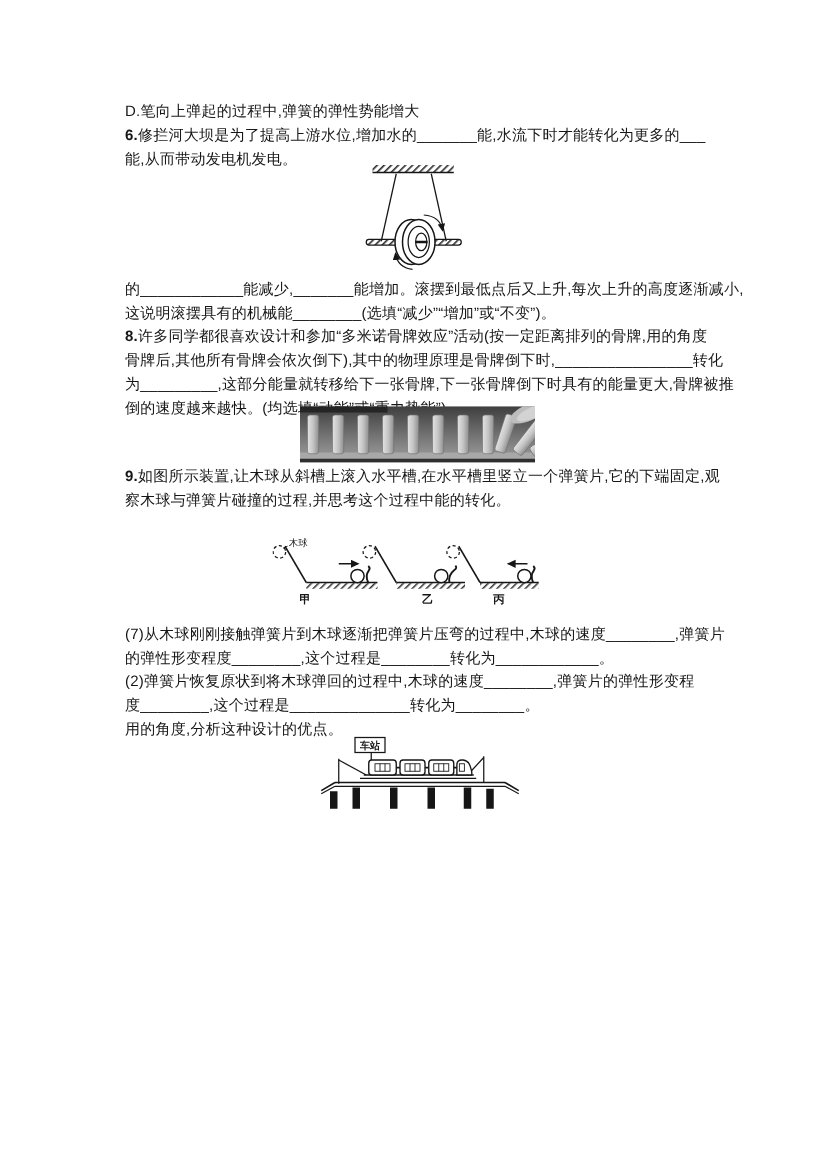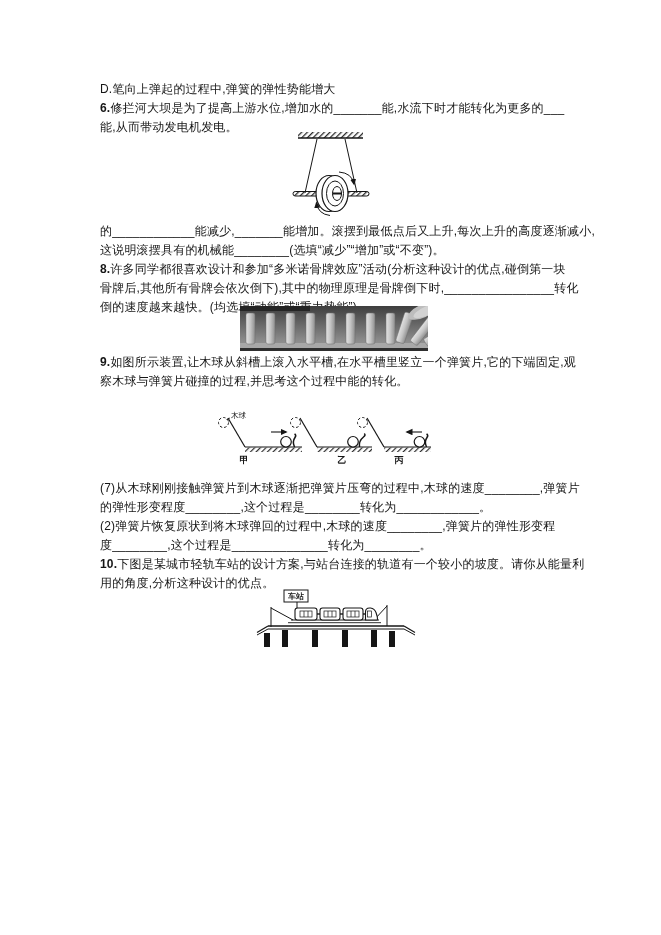--- a/index.html
+++ b/index.html
@@ -59,22 +59,23 @@
         <line x1="47.5" y1="62.5" x2="57" y2="62.5" stroke="#161616" stroke-width="2"></line>
 
         <path d="M 54 41 Q 67 42 69 53" fill="none" stroke="#161616" stroke-width="1" marker-end="url(#arA)"></path>
         <path d="M 45 84.5 Q 33 83 31.5 72" fill="none" stroke="#161616" stroke-width="1" marker-end="url(#arA)"></path>
       </svg>
     </div>
 
     <div class="line"><span class="qnum"></span><span>的____________能减少,_______能增加。滚摆到最低点后又上升,每次上升的高度逐渐减小,</span></div>
     <div class="line"><span class="qnum"></span><span>这说明滚摆具有的机械能________(选填“减少”“增加”或“不变”)。</span></div>
 
-    <div class="line"><span class="qnum">8.</span><span>许多同学都很喜欢设计和参加“多米诺骨牌效应”活动(分析这种设计的优点,碰倒第一块</span></div>
+    <div class="line"><span class="qnum">8.</span><span>许多同学都很喜欢设计和参加“多米诺骨牌效应”活动(按一定距离排列的骨牌,用的角度</span></div>
     <div class="line"><span class="qnum"></span><span>骨牌后,其他所有骨牌会依次倒下),其中的物理原理是骨牌倒下时,________________转化</span></div>
+    <div class="line"><span class="qnum"></span><span>为_________,这部分能量就转移给下一张骨牌,下一张骨牌倒下时具有的能量更大,骨牌被推</span></div>
     <div class="line"><span class="qnum"></span><span>倒的速度越来越快。(均选填“动能”或“重力势能”)</span></div>
 
     <div class="fig fig-dominoes">
       <svg width="188" height="45" viewBox="0 0 188 45">
         <defs>
           <linearGradient id="gdom" x1="0" y1="0" x2="0" y2="1">
             <stop offset="0" stop-color="#3e3e3e"></stop>
             <stop offset="0.75" stop-color="#8a8a8a"></stop>
             <stop offset="1" stop-color="#9b9b9b"></stop>
           </linearGradient>
@@ -167,21 +168,20 @@
           <text x="181" y="53" font-size="9" text-anchor="middle" font-weight="bold">丙</text>
         </g>
       </svg>
     </div>
 
     <div class="line"><span class="qnum"></span><span>(7)从木球刚刚接触弹簧片到木球逐渐把弹簧片压弯的过程中,木球的速度________,弹簧片</span></div>
     <div class="line"><span class="qnum"></span><span>的弹性形变程度________,这个过程是________转化为____________。</span></div>
     <div class="line"><span class="qnum"></span><span>(2)弹簧片恢复原状到将木球弹回的过程中,木球的速度________,弹簧片的弹性形变程</span></div>
     <div class="line"><span class="qnum"></span><span>度________,这个过程是______________转化为________。</span></div>
 
-    <div class="line"><span class="qnum">10.</span><span>下图是某城市轻轨车站的设计方案,与站台连接的轨道有一个较小的坡度。请你从能量利</span></div>
     <div class="line"><span class="qnum"></span><span>用的角度,分析这种设计的优点。</span></div>
 
     <div class="fig fig-station">
       <svg width="164" height="70" viewBox="0 0 164 70">
 
         <rect x="30" y="3" width="24" height="12" fill="#ffffff" stroke="#161616" stroke-width="1"></rect>
         <text x="42" y="12.3" font-size="8" text-anchor="middle" font-weight="bold">车站</text>
         <line x1="43" y1="15" x2="43" y2="27" stroke="#161616" stroke-width="1"></line>
 
         <line x1="17" y1="20" x2="17" y2="40" stroke="#161616" stroke-width="1"></line>

